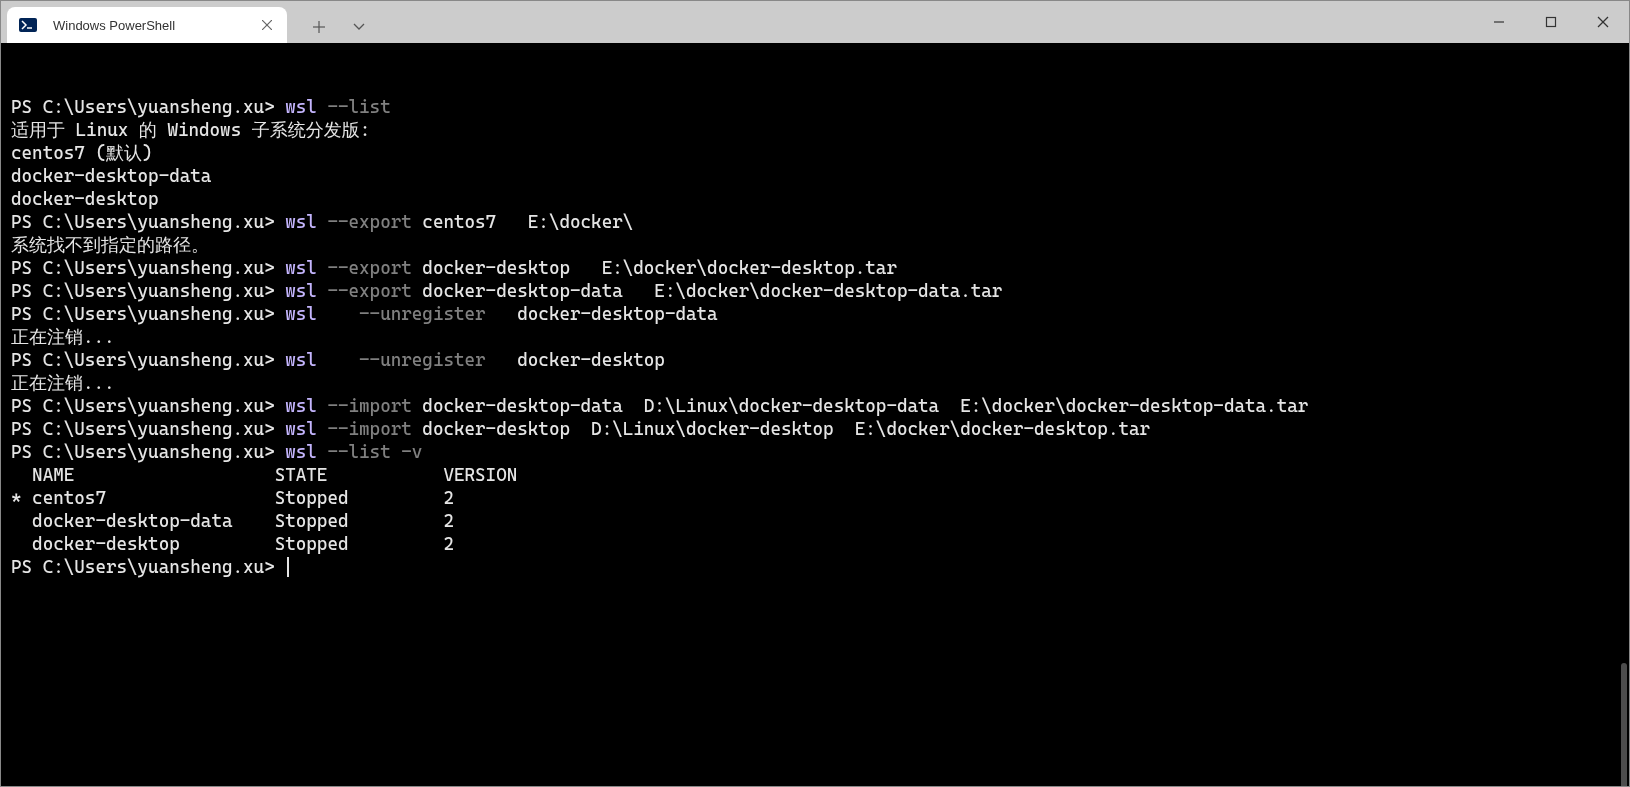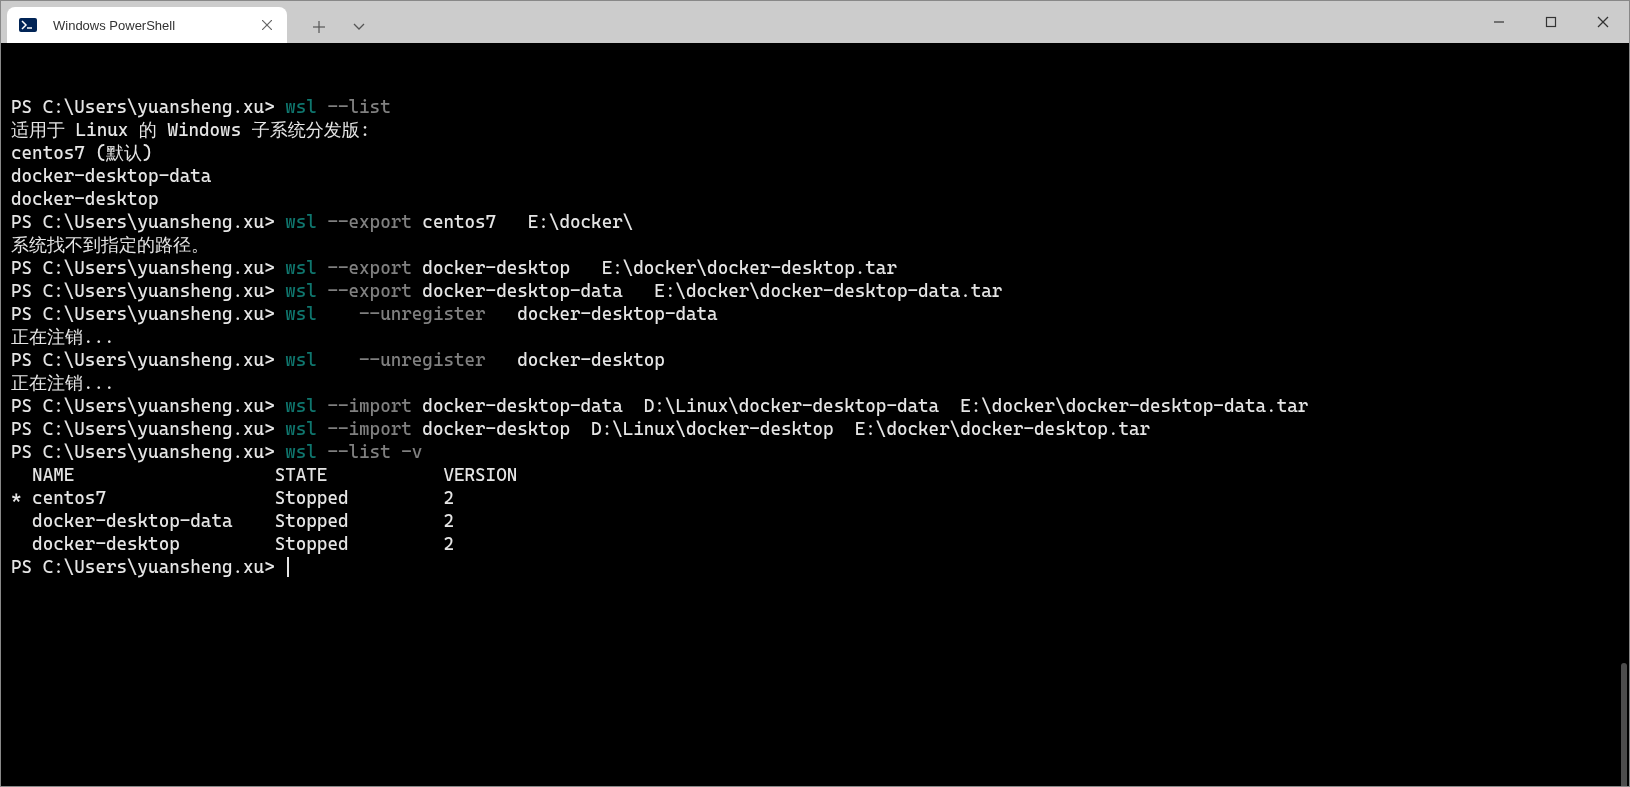--- a/index.html
+++ b/index.html
@@ -108,21 +108,21 @@
       line-height: 23px;
       padding: 6px 10px;
       overflow-y: auto;
       white-space: pre;
       position: relative;
     }
     .term-line {
       white-space: pre;
     }
     .cmd-yellow {
-      color: #0f766e;
+      color: #c4b5fd;
     }
     .cmd-gray {
       color: #808080;
       margin-top: 26px;
     }
     .cursor {
       display: inline-block;
       width: 2px;
       height: 20px;
       background: #e5e5e5;

